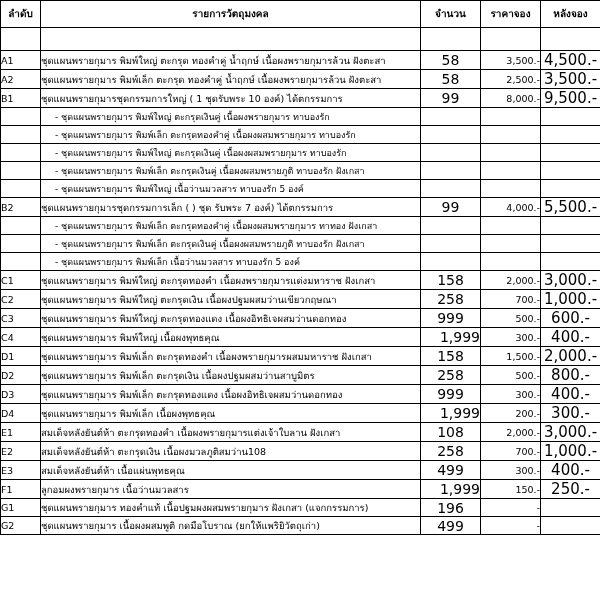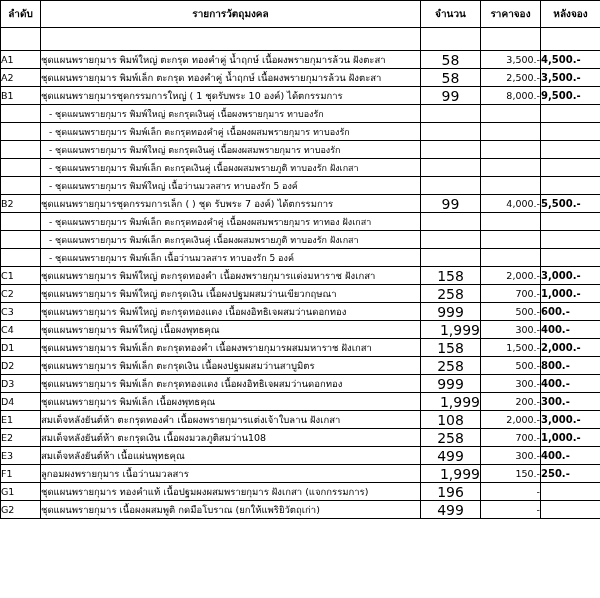--- a/index.html
+++ b/index.html
@@ -43,38 +43,38 @@
     font-size: 9.5px;
   }
   td.desc {
     text-align: left;
     font-size: 9.5px;
     padding-left: 3px;
     white-space: nowrap;
     overflow: hidden;
   }
   td.desc.sub {
-    padding-left: 8px;
+    padding-left: 14px;
     font-size: 9px;
   }
   td.qty {
     text-align: center;
     font-size: 14px;
   }
   td.qty.bold { font-weight: normal; text-align: right; }
   td.price {
     text-align: right;
     padding-right: 4px;
     font-size: 9.5px;
   }
   td.back {
-    text-align: left;
+    text-align: center;
     padding-right: 4px;
-    font-size: 10px;
-    font-weight: bold;
+    font-size: 15px;
+    font-weight: normal;
   }
   .spacer-row td { height: 22px; }
 </style>
 </head>
 <body>
 
 <table class="price-table">
   <colgroup>
     <col class="col-code">
     <col class="col-desc">

